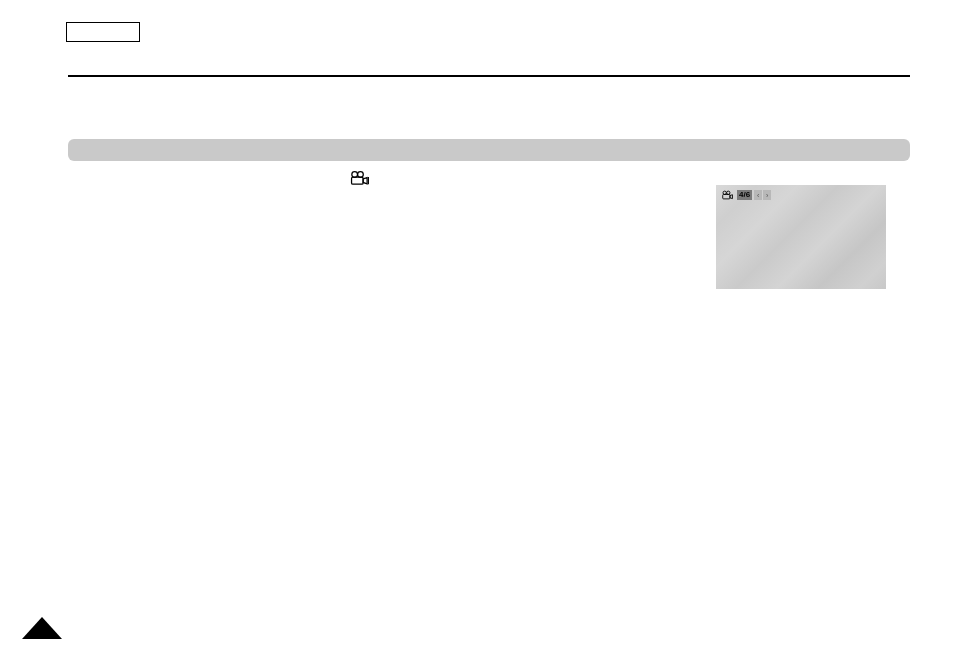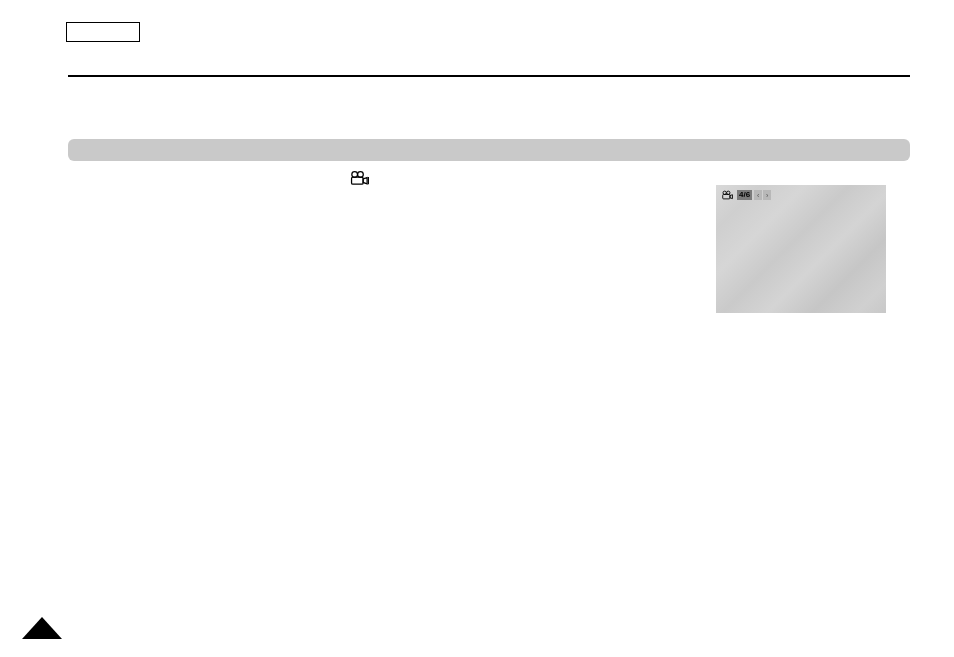--- a/index.html
+++ b/index.html
@@ -41,21 +41,21 @@
     top: 170px;
     left: 349px;
     width: 22px;
     height: 16px;
   }
   .screen-preview {
     position: absolute;
     top: 185px;
     left: 716px;
     width: 170px;
-    height: 128px;
+    height: 104px;
     background: linear-gradient(135deg,
       #d9d9d9 0%, #cfcfcf 15%, #d6d6d6 30%,
       #cacaca 45%, #d4d4d4 60%, #c6c6c6 75%,
       #d0d0d0 90%, #c8c8c8 100%);
   }
   .status-strip {
     position: absolute;
     top: 5px;
     left: 5px;
     display: flex;

